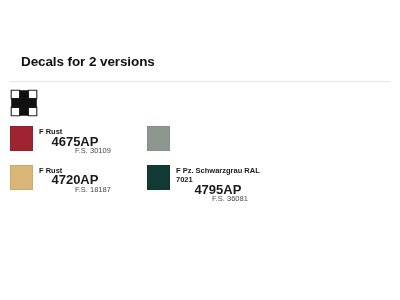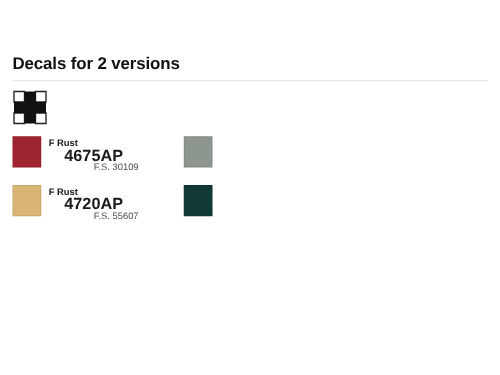--- a/index.html
+++ b/index.html
@@ -22,21 +22,21 @@
     box-sizing: border-box;
     padding: 0 10px;
   }
 
   
   .section-heading {
     font-size: 13.5px;
     font-weight: bold;
     letter-spacing: -0.1px;
     color: #111111;
-    margin: 0;
+    margin: 11px;
     padding-top: 43px;
     line-height: 16px;
   }
   .divider {
     height: 1px;
     background: #e6e6e6;
     margin-top: 5px;
     width: 380px;
   }
 
@@ -156,23 +156,29 @@
 
     <div class="color-item">
       <div class="swatch" style="background:#8E9690;"></div>
     </div>
 
     <div class="color-item">
       <div class="swatch" style="background:#D9B576;"></div>
       <div class="color-text">
         <span class="color-name">F Rust</span>
         <span class="color-code">4720AP</span>
-        <span class="color-fs">F.S. 55607</span>
+        <span class="color-fs">F.S. 18187</span>
       </div>
     </div>
 
 
     <div class="color-item wide">
       <div class="swatch" style="background:#103A33;"></div>
+      <div class="color-text">
+        <span class="color-name">F Pz. Schwarzgrau RAL
+7021</span>
+        <span class="color-code">4795AP</span>
+        <span class="color-fs">F.S. 36081</span>
+      </div>
     </div>
 
   </div>
 </div>
 
 </body></html>

